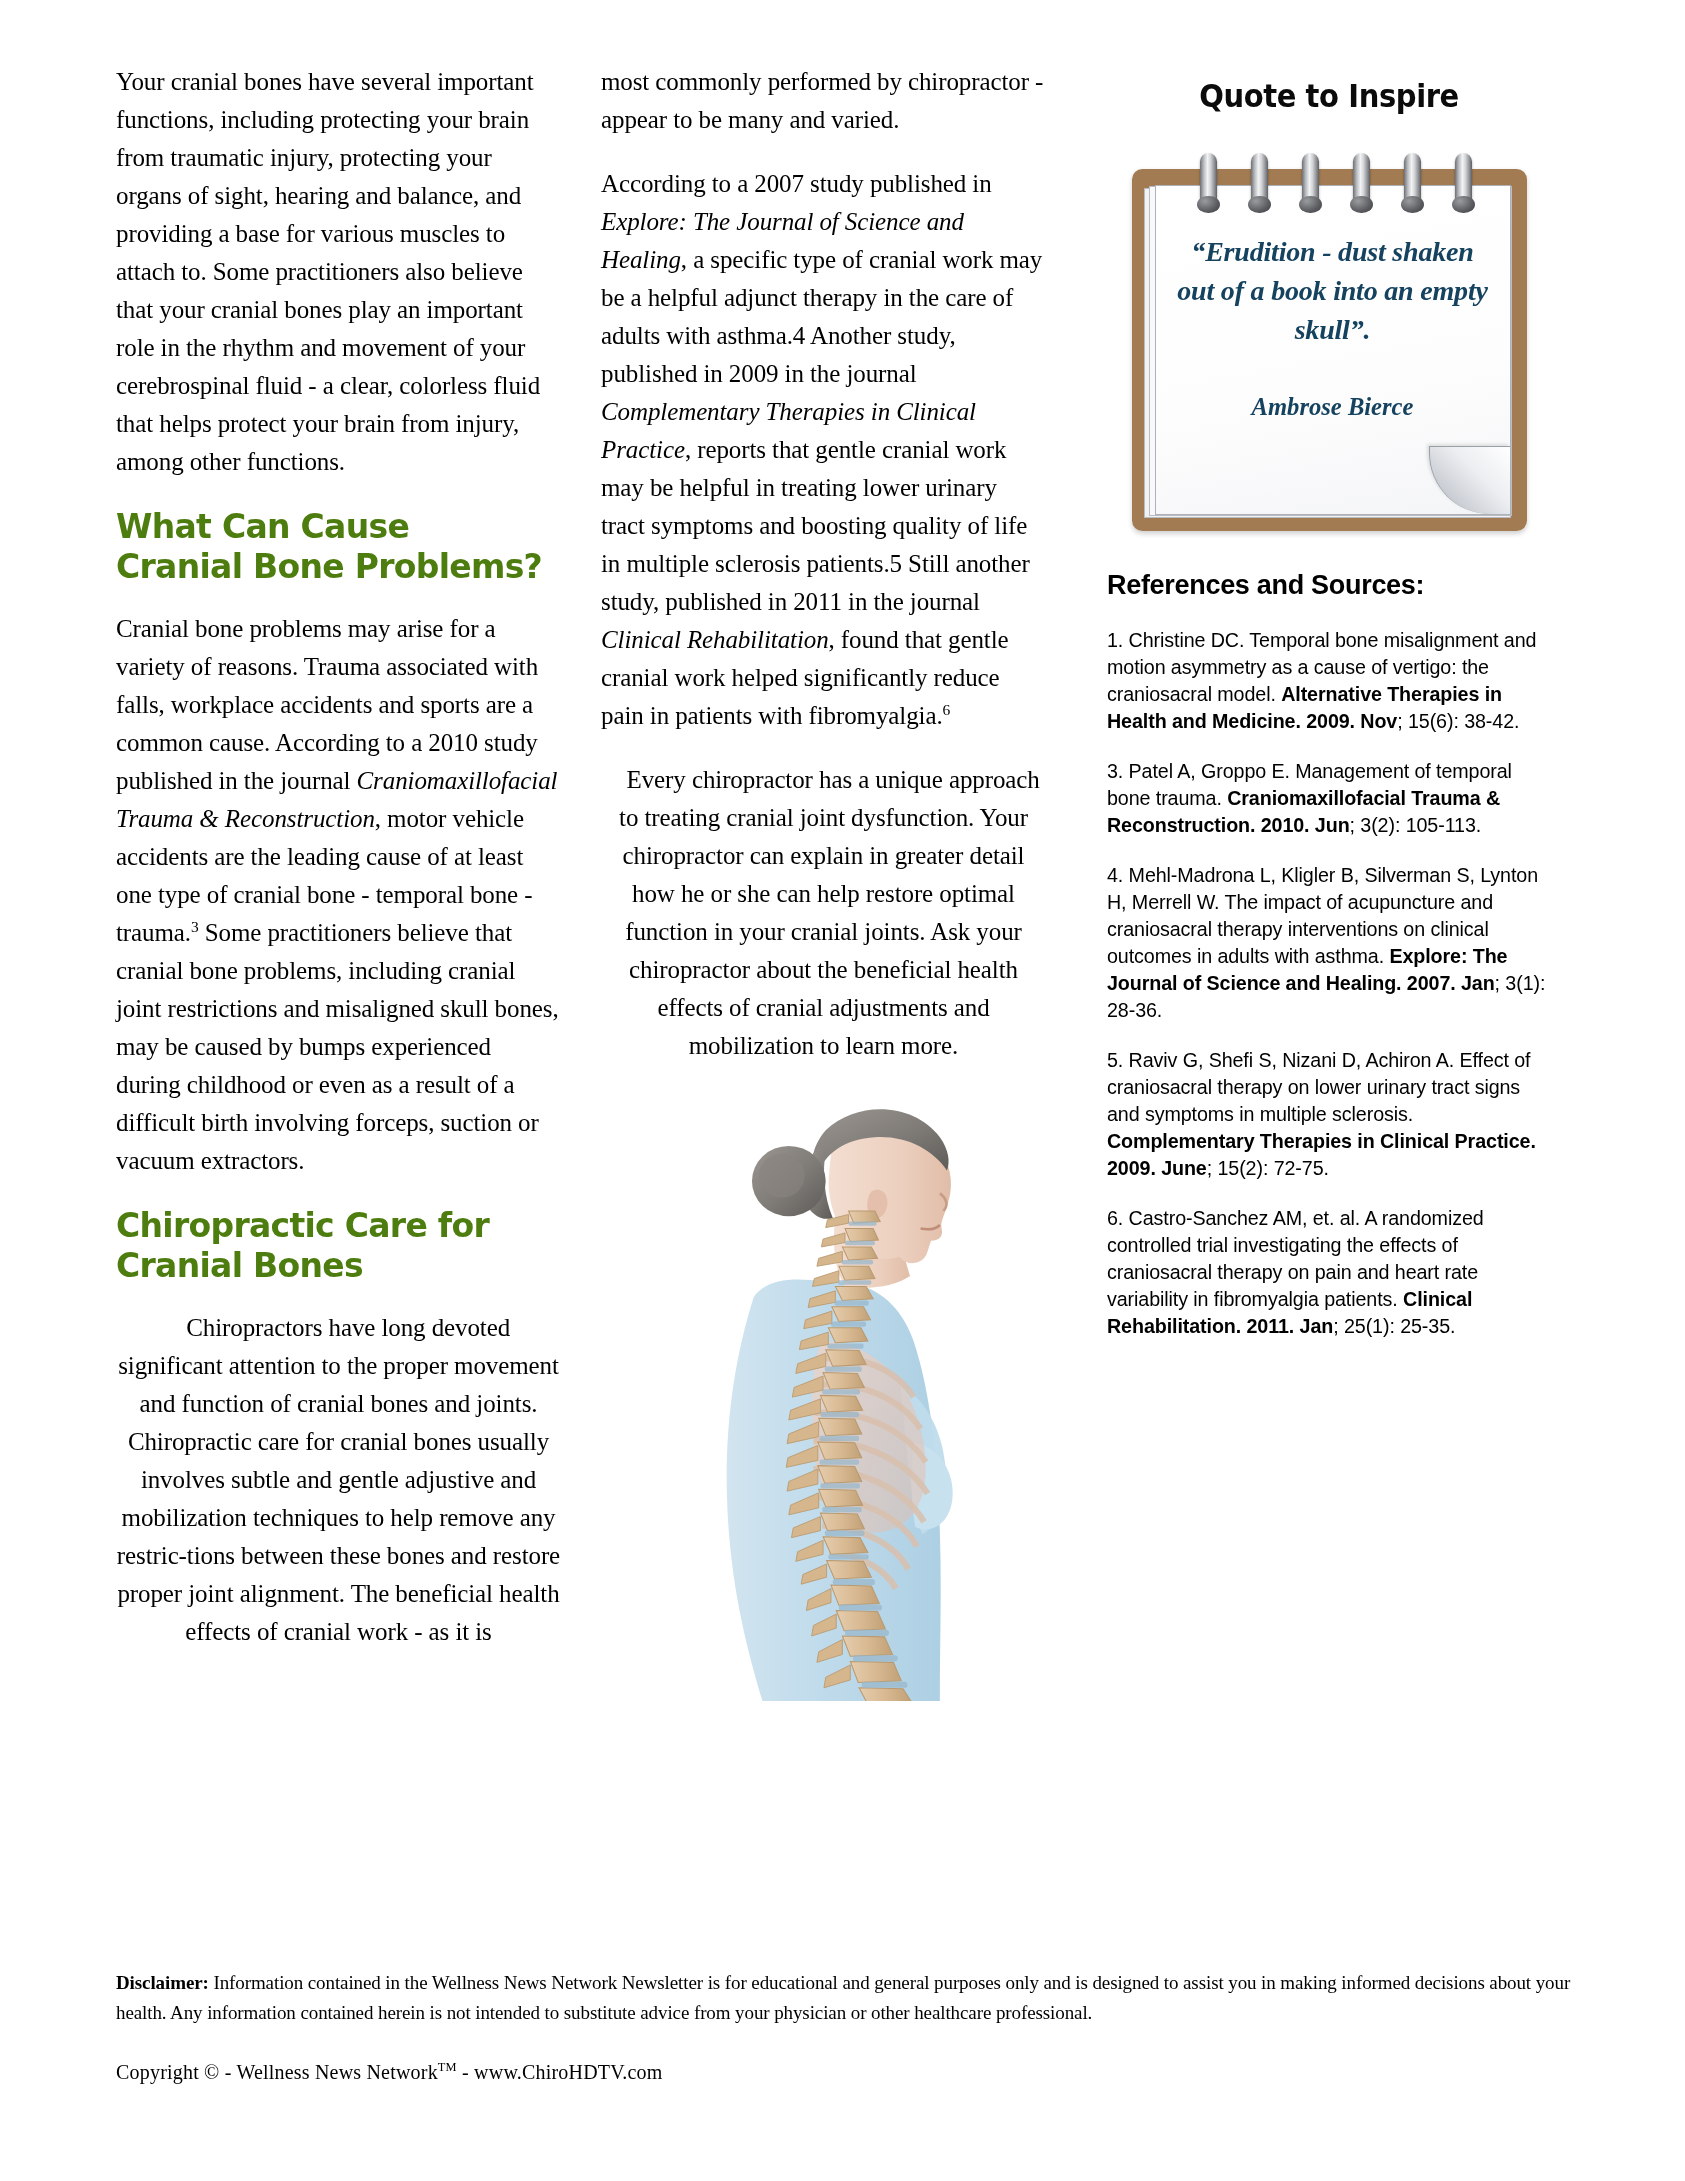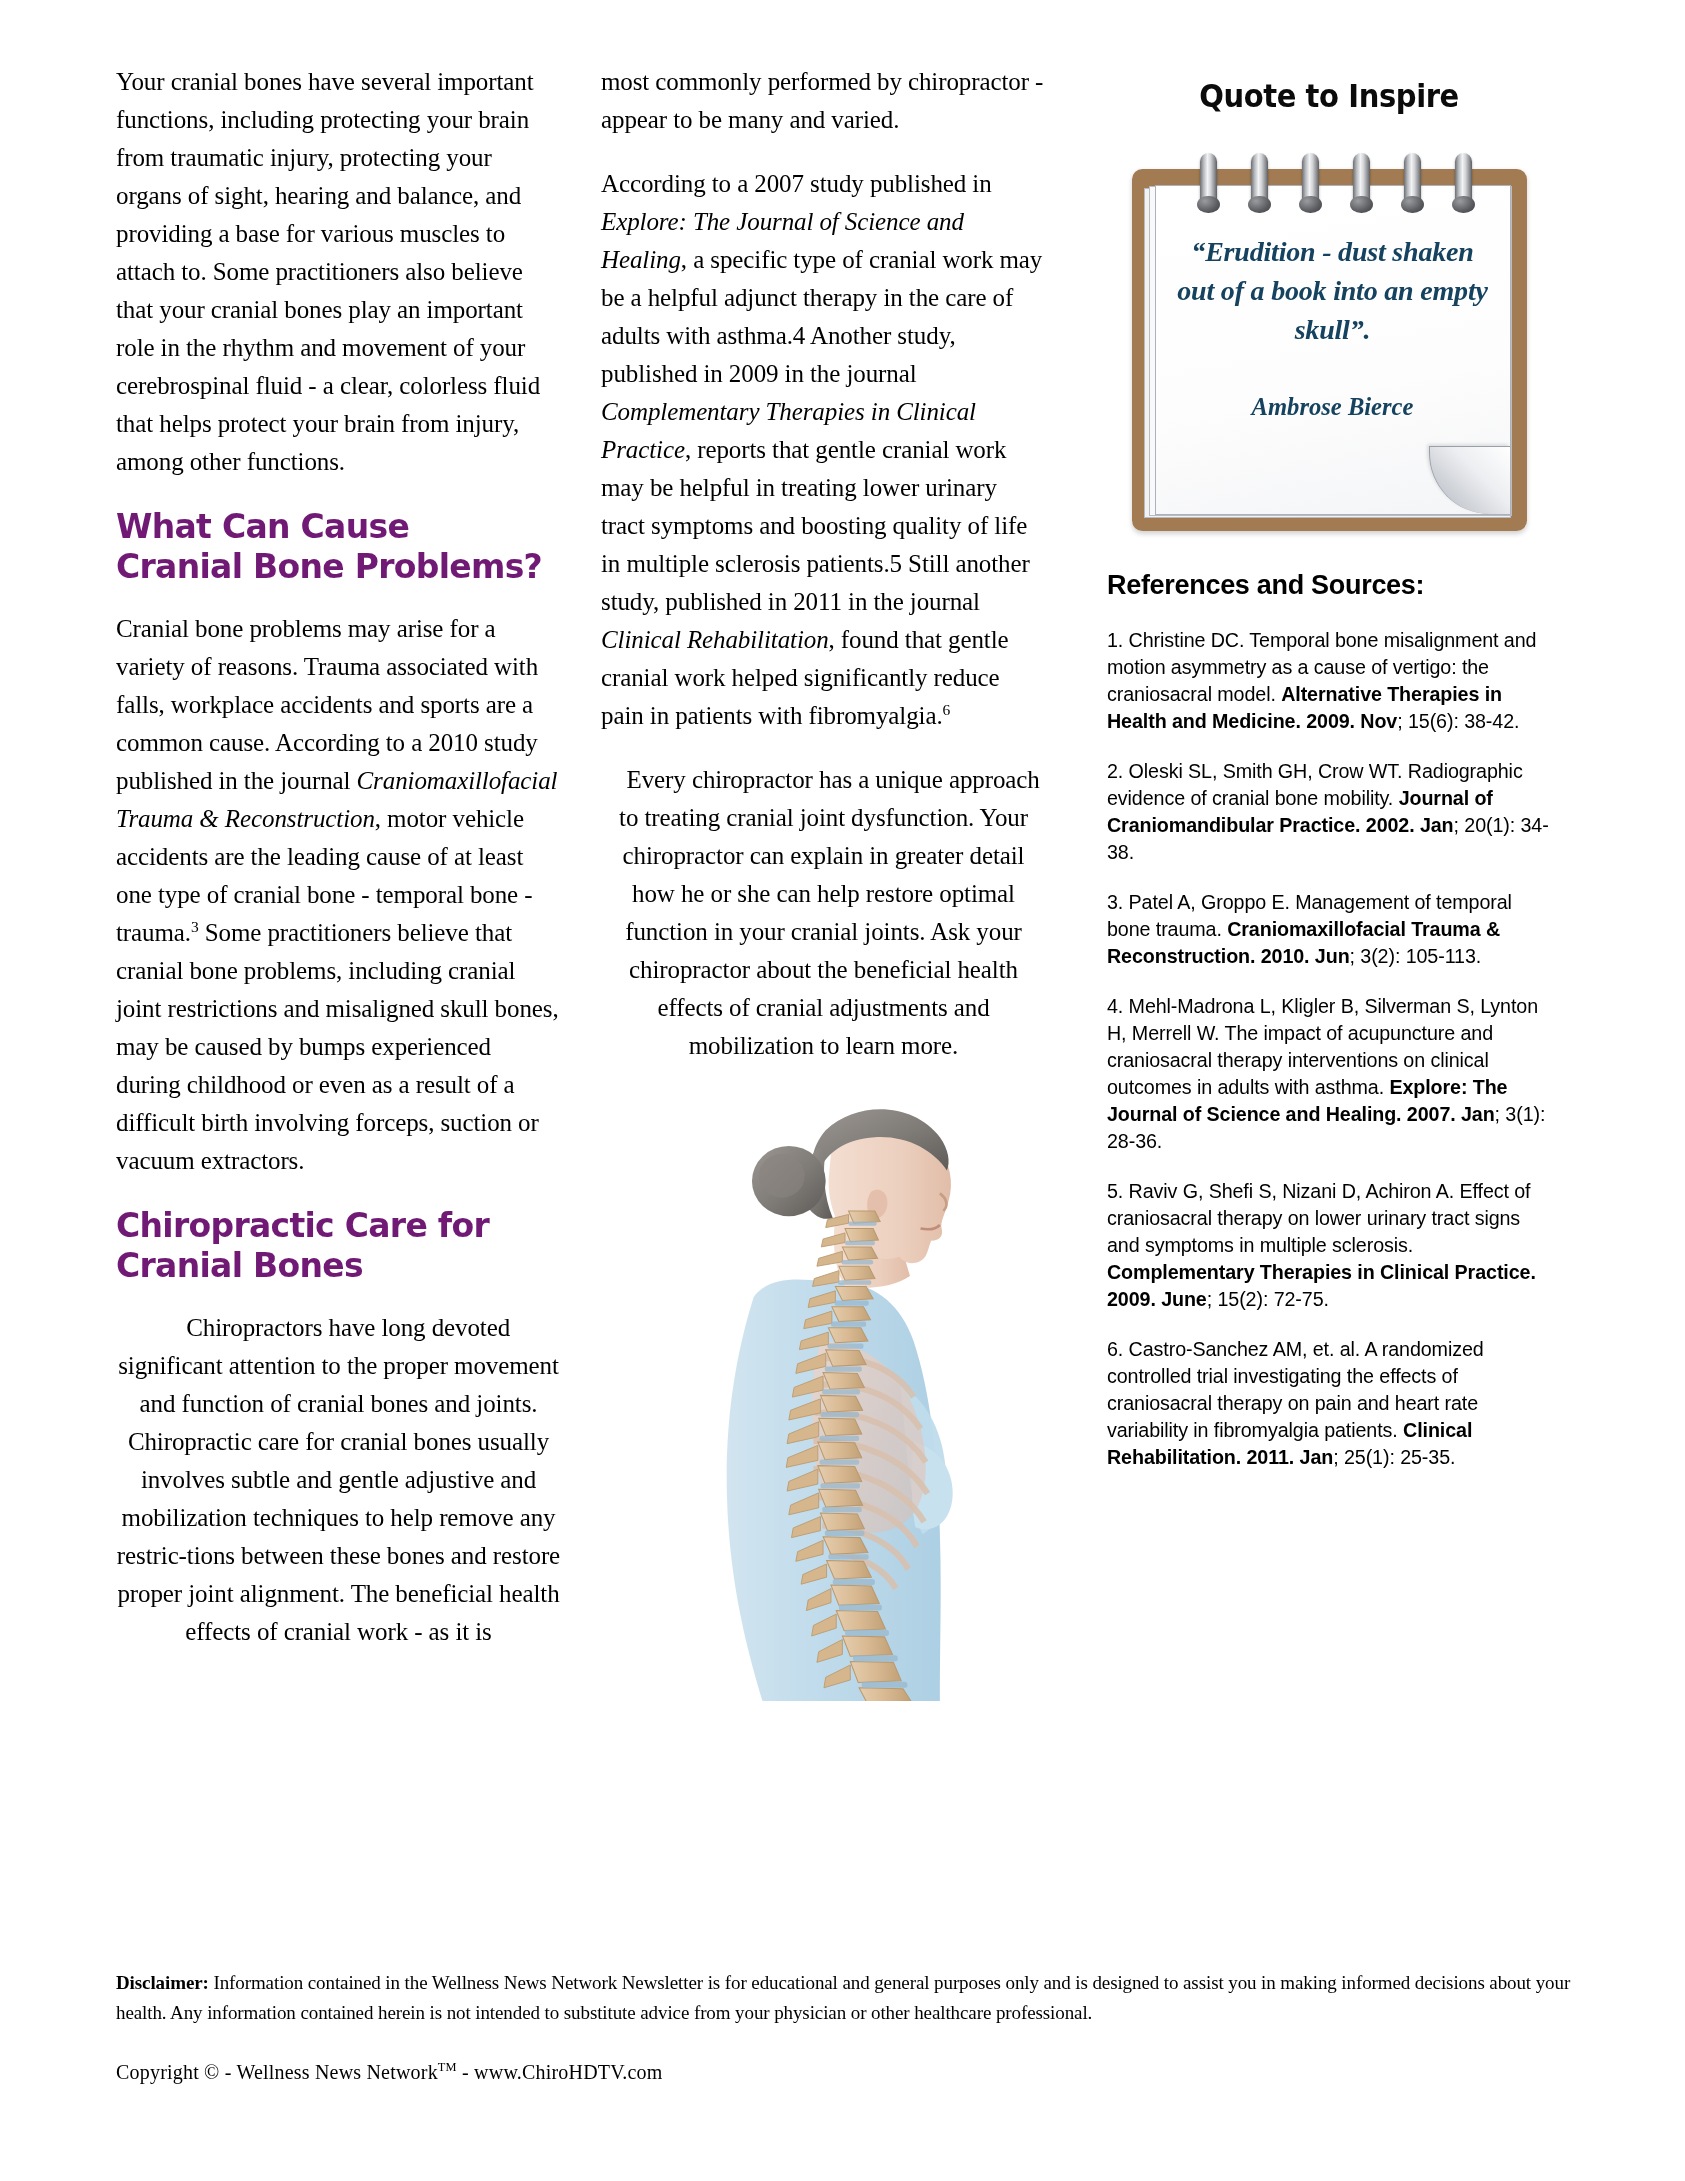--- a/index.html
+++ b/index.html
@@ -49,21 +49,21 @@
   sup.fn { font-size: 0.62em; vertical-align: super; line-height: 0; }
 
   
   h2.sec {
     font-family: "DejaVu Sans", "Liberation Sans", sans-serif;
     font-weight: bold;
     font-size: 33px;
     line-height: 40px;
     letter-spacing: -0.7px;
     margin: 3.5px 0 23px 0;
-    color: #701a75;
+    color: #4d7c0f;
   }
 
   
   .quote-title {
     font-family: "DejaVu Sans", "Liberation Sans", sans-serif;
     font-weight: bold;
     font-size: 29px;
     letter-spacing: -0.4px;
     text-align: center;
     margin: 16px 0 0 0;
@@ -429,21 +429,20 @@
             <div class="ring" style="left: 221px;"></div>
             <div class="ring" style="left: 272px;"></div>
             <div class="ring" style="left: 323px;"></div>
           </div>
       </div>
 
       <h3 class="refs-title">References and Sources:</h3>
 
       <div>
         <p class="ref"><span>1. Christine DC. Temporal bone misalignment and motion asymmetry as a cause of vertigo: the craniosacral model. </span><b>Alternative Therapies in Health and Medicine. 2009. Nov</b><span>; 15(6): 38-42.</span></p>
-        <p class="ref"><span>2. Oleski SL, Smith GH, Crow WT. Radiographic evidence of cranial bone mobility. </span><b>Journal of Craniomandibular Practice. 2002. Jan</b><span>; 20(1): 34-38.</span></p>
         <p class="ref"><span>3. Patel A, Groppo E. Management of temporal bone trauma. </span><b>Craniomaxillofacial Trauma &amp; Reconstruction. 2010. Jun</b><span>; 3(2): 105-113.</span></p>
         <p class="ref"><span>4. Mehl-Madrona L, Kligler B, Silverman S, Lynton H, Merrell W. The impact of acupuncture and craniosacral therapy interventions on clinical outcomes in adults with asthma. </span><b>Explore: The Journal of Science and Healing. 2007. Jan</b><span>; 3(1): 28-36.</span></p>
         <p class="ref"><span>5. Raviv G, Shefi S, Nizani D, Achiron A. Effect of craniosacral therapy on lower urinary tract signs and symptoms in multiple sclerosis. </span><b>Complementary Therapies in Clinical Practice. 2009. June</b><span>; 15(2): 72-75.</span></p>
         <p class="ref"><span>6. Castro-Sanchez AM, et. al. A randomized controlled trial investigating the effects of craniosacral therapy on pain and heart rate variability in fibromyalgia patients. </span><b>Clinical Rehabilitation. 2011. Jan</b><span>; 25(1): 25-35.</span></p>
       </div>
     </div>
   </div>
 
   <div class="footer">
     <p class="disclaimer"><b>Disclaimer:</b><span> Information contained in the Wellness News Network Newsletter is for educational and general purposes only and is designed to assist you in making informed decisions about your health. Any information contained herein is not intended to substitute advice from your physician or other healthcare professional.</span></p>

